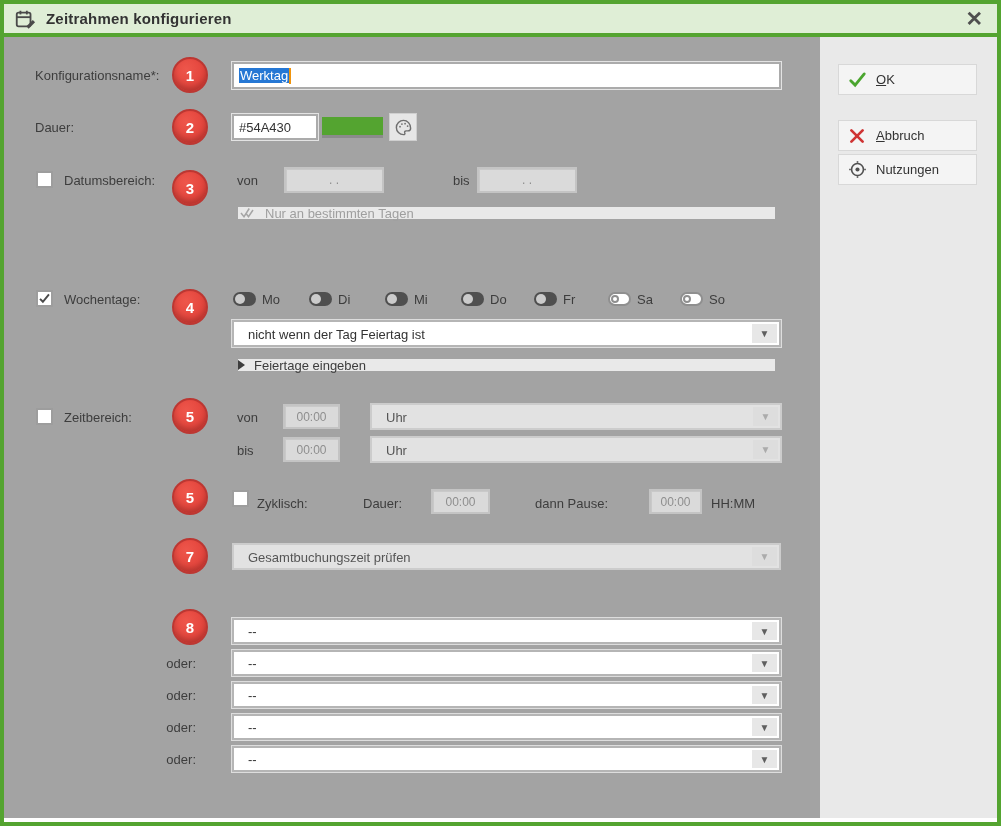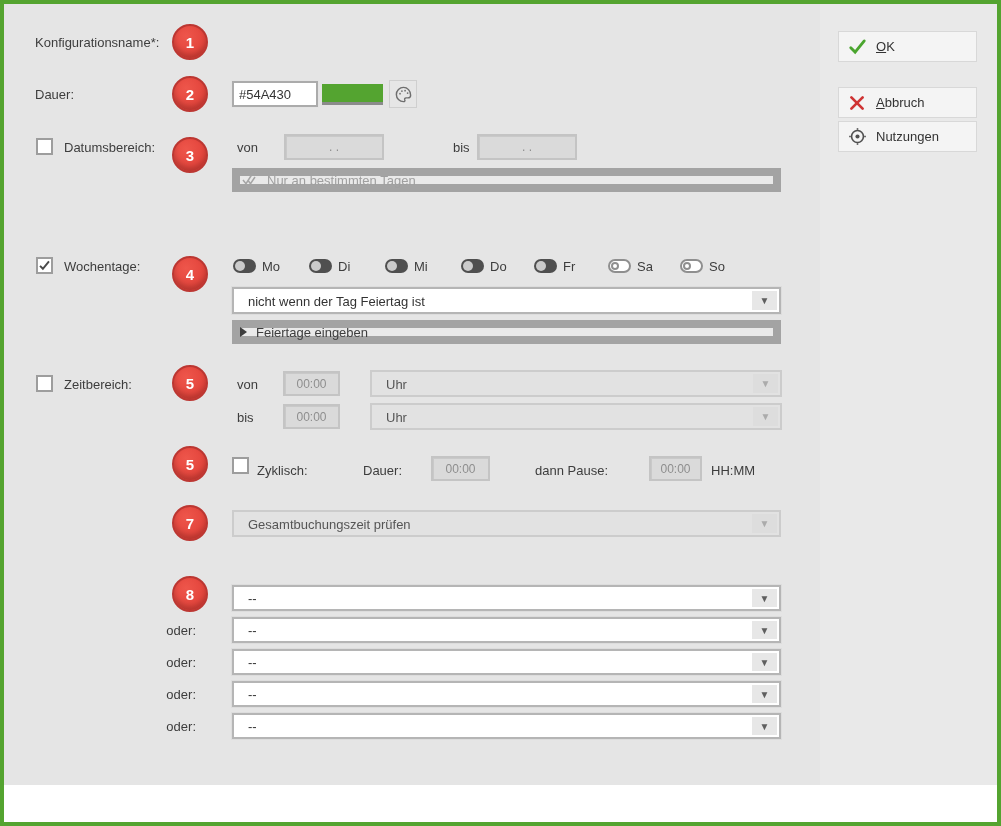--- a/index.html
+++ b/index.html
@@ -3,21 +3,21 @@
 <meta charset="utf-8">
 <style>
   * { margin:0; padding:0; box-sizing:border-box; }
   body { background:#888; font-family:"Liberation Sans", sans-serif; }
   .dialog { position:relative; width:1001px; height:826px; background:#fff;
             border:4px solid #54A430; overflow:hidden; }
   .titlebar { height:33px; background:#dfeed6; border-bottom:4px solid #54A430;
               display:flex; align-items:center; padding:0 14px 0 10px; }
   .titlebar .ttl { font-size:15px; font-weight:bold; color:#333; margin-left:10px; letter-spacing:.2px; }
   .close { margin-left:auto; color:#4f4f4f; font-size:21px; font-weight:bold; line-height:1; cursor:default; }
-  .content { position:relative; width:993px; height:781px; background:#e5e5e5; }
+  .content { position:relative; width:993px; height:781px; background:#a3a3a3; }
   .panel-right { position:absolute; left:816px; top:0; width:177px; height:781px; background:#e9e9e9; }
 
   .lbl { position:absolute; font-size:13px; color:#3d3d3d; line-height:17px; white-space:nowrap; }
   .badge { position:absolute; width:36px; height:36px; border-radius:50%;
            background:radial-gradient(circle at 38% 32%, #ee564b, #dc3a33);
            border:2px solid #bc3732; color:#fff; font-weight:bold; font-size:15px;
            display:flex; align-items:center; justify-content:center;
            box-shadow:inset 0 -4px 5px rgba(0,0,0,.18); }
 
   .tfield { position:absolute; background:#fff; border:2px solid #ababab; box-shadow:0 0 0 1px #e3e3e3;
@@ -38,21 +38,21 @@
 
   .dd { position:absolute; background:#fff; border:2px solid #b5b5b5; box-shadow:0 0 0 1px #ddd; }
   .dd .txt { position:absolute; left:14px; top:50%; transform:translateY(-50%);
              font-size:13px; color:#333; white-space:nowrap; }
   .dd .arrow { position:absolute; top:2px; bottom:2px; right:2px; width:25px; background:#e7e7e7;
                display:flex; align-items:center; justify-content:center; color:#5f5f5f; font-size:10px; }
   .dd.disabled { background:#e2e2e2; border-color:#cccccc; box-shadow:none; }
   .dd.disabled .txt { color:#555; }
   .dd.disabled .arrow { background:#dddddd; color:#ababab; }
 
-  .wbtn { position:absolute; background:#e9e9e9; border:8px solid #a3a3a3; color:#9f9f9f;
+  .wbtn { position:absolute; background:#e9e9e9; border:6px solid #a3a3a3; color:#9f9f9f;
           font-size:13px; display:flex; align-items:center; gap:9px; padding-left:0; }
   .wbtn.enabled { color:#3d3d3d; }
   .tri-right { width:0; height:0; border-left:7px solid #3d3d3d; border-top:5px solid transparent;
                border-bottom:5px solid transparent; }
 
   .tog { position:absolute; width:23px; height:14px; border-radius:8px; }
   .tog.on { background:#4f4f4f; }
   .tog.on .knob { position:absolute; left:2px; top:2px; width:10px; height:10px; border-radius:50%; background:#cbcbcb; }
   .tog.off { background:#fff; border:2px solid #8f8f8f; }
   .tog.off .knob { position:absolute; left:1px; top:1px; width:8px; height:8px; border-radius:50%;
@@ -64,26 +64,43 @@
   .side-btn .btn-label { display:block; }
   .side-btn.mnemonic .btn-label::first-letter { text-decoration:underline; }
 
   svg { display:block; }
 </style>
 </head>
 <body>
 
 <div class="dialog">
 
+  <div class="titlebar">
+    <span>
+      <svg width="22" height="22" viewBox="0 0 24 24" fill="none" stroke="#4a4a4a" stroke-width="2">
+        <rect x="3" y="5" width="15" height="15" rx="2"></rect>
+        <line x1="3" y1="10" x2="18" y2="10"></line>
+        <line x1="7" y1="3" x2="7" y2="7"></line>
+        <line x1="14" y1="3" x2="14" y2="7"></line>
+        <path d="M13.5 20 L20.5 13 L23 15.5 L16 22.5 Z" fill="#4a4a4a" stroke="none"></path>
+      </svg>
+    </span>
+    <span class="ttl">Zeitrahmen konfigurieren</span>
+    <span class="close">✕</span>
+  </div>
 
   <div class="content">
     <div class="panel-right"></div>
 
     <div class="lbl" style="left:31px;top:30px;">Konfigurationsname*:</div>
     <div class="badge" style="left:168px;top:20px;">1</div>
+    <div class="tfield" style="left:228px;top:25px;width:549px;height:27px;">
+      <span class="sel">Werktag</span>
+        <span class="caret"></span>
+    </div>
 
     <div class="lbl" style="left:31px;top:82px;">Dauer:</div>
     <div class="badge" style="left:168px;top:72px;">2</div>
     <div class="tfield" style="left:228px;top:77px;width:86px;height:26px;">#54A430</div>
     <div class="swatch" style="left:318px;top:80px;width:61px;height:21px;"></div>
     <div class="tool-btn" style="left:385px;top:76px;width:28px;height:28px;">
       <span>
         <svg width="19" height="19" viewBox="0 0 24 24" fill="none" stroke="#6e6e6e" stroke-width="1.8">
           <path d="M12 3 C7 3 3 7 3 12 C3 17 7 21 12 21 C13.6 21 14.2 19.8 13.6 18.7 C13 17.5 13.8 16.3 15.2 16.3 L17.5 16.3 C19.4 16.3 21 14.8 21 12.8 C21 7.3 16.9 3 12 3 Z"></path>
           <circle cx="7.6" cy="11" r="1.1" fill="#6e6e6e" stroke="none"></circle>

